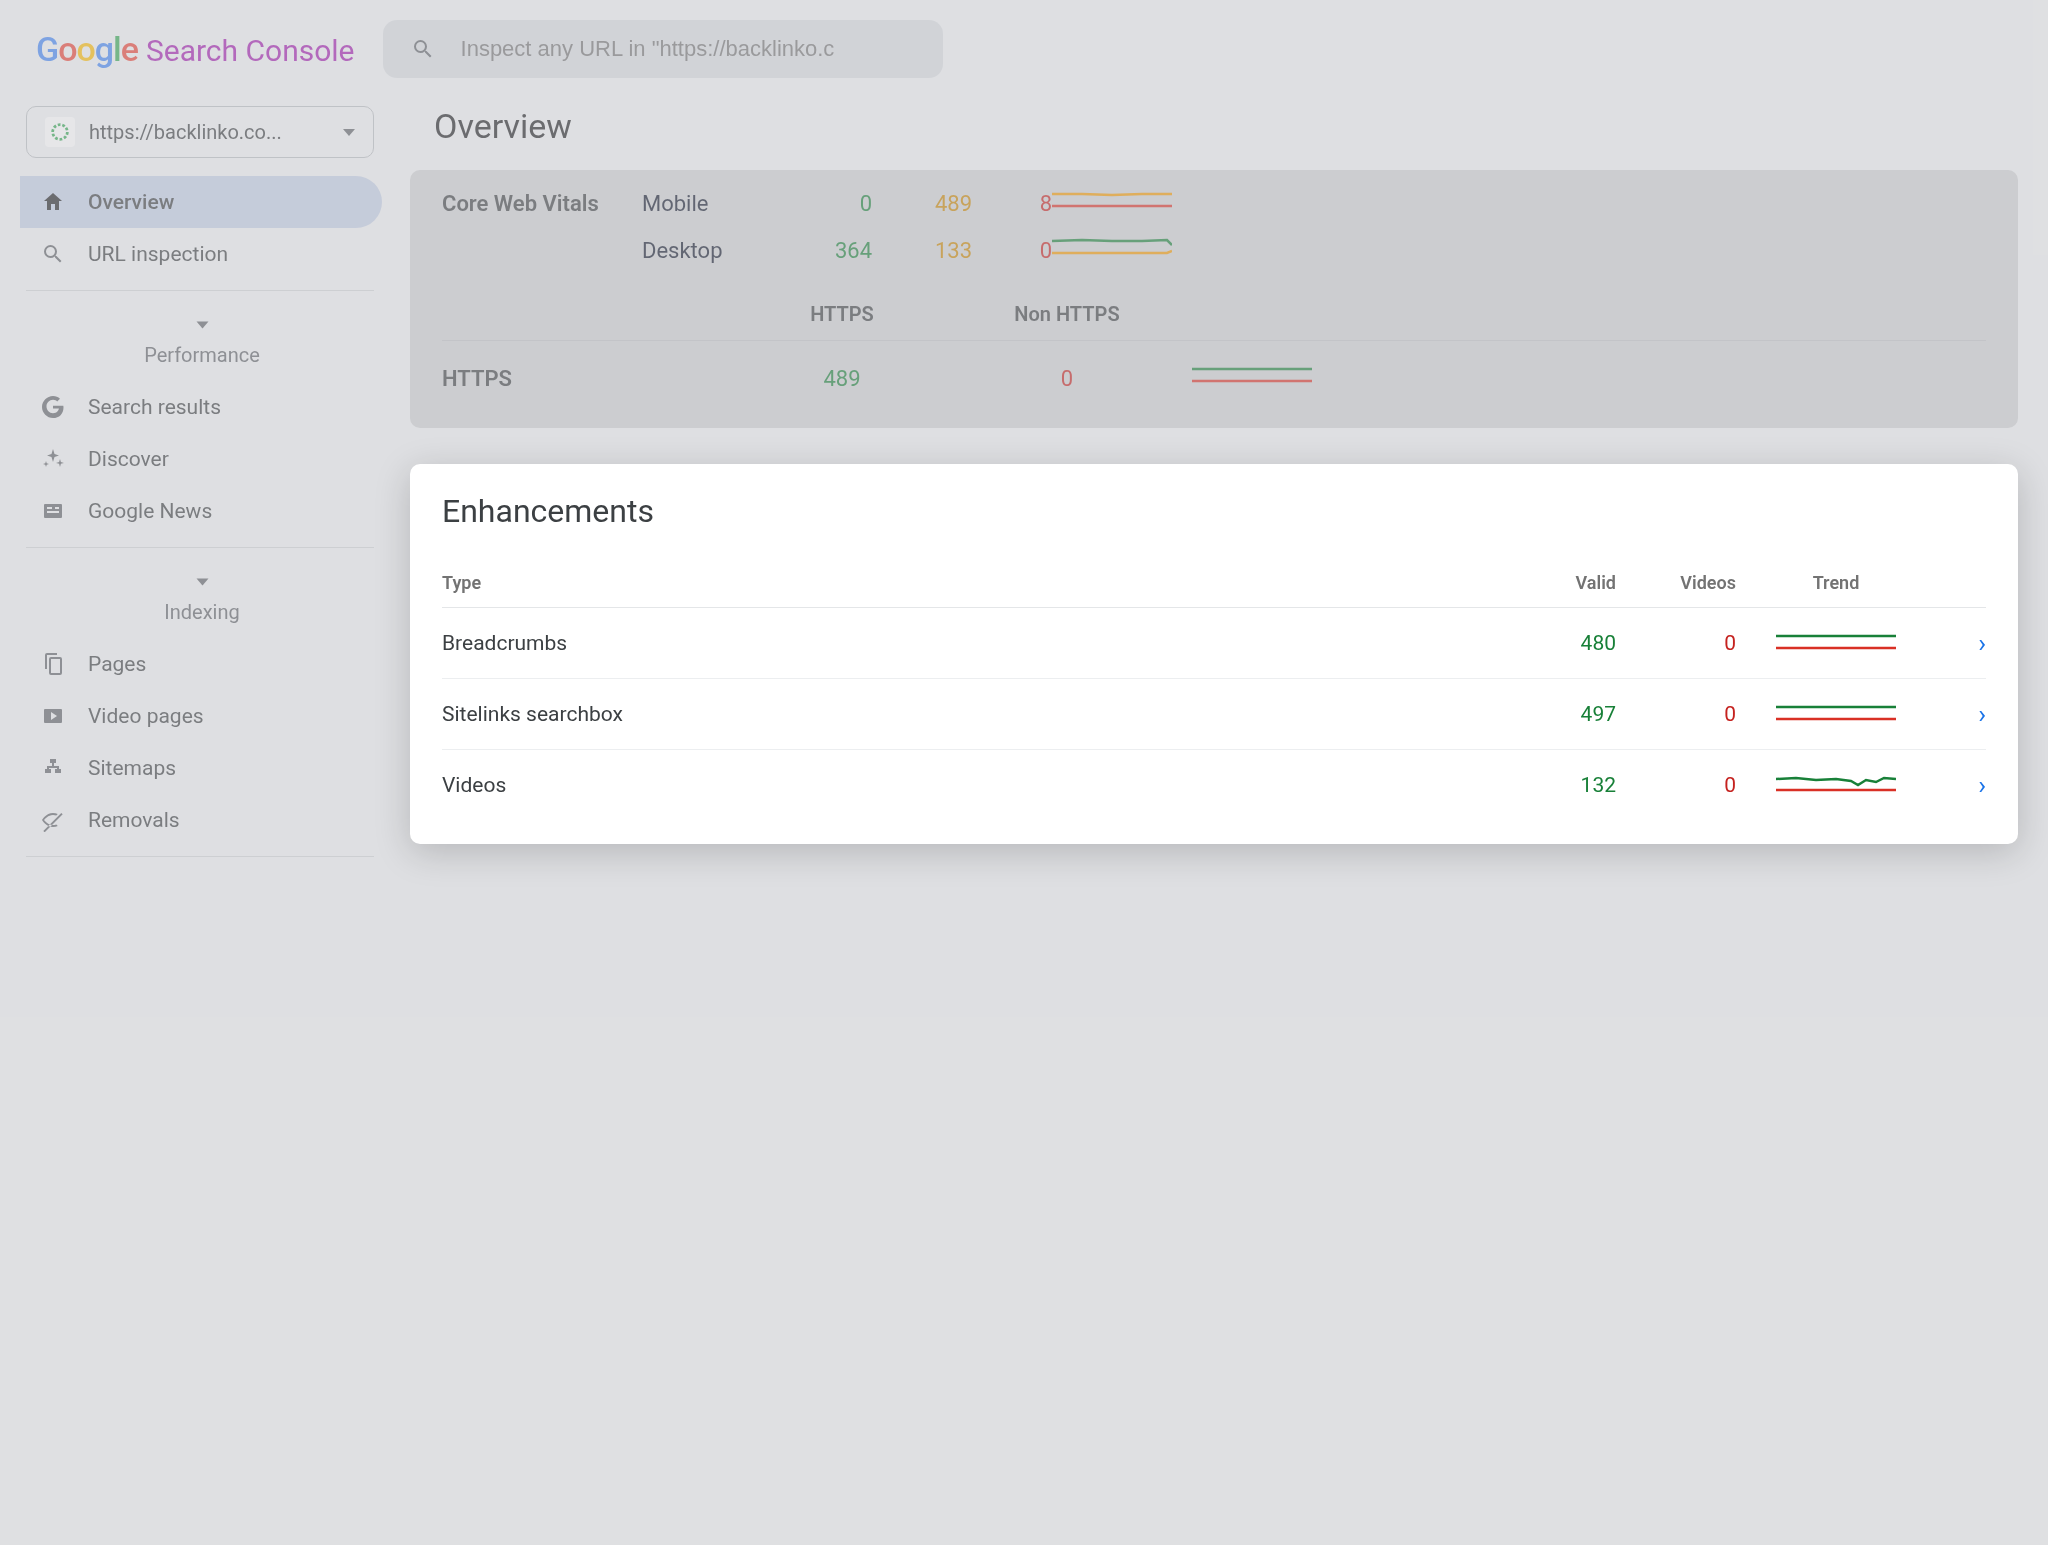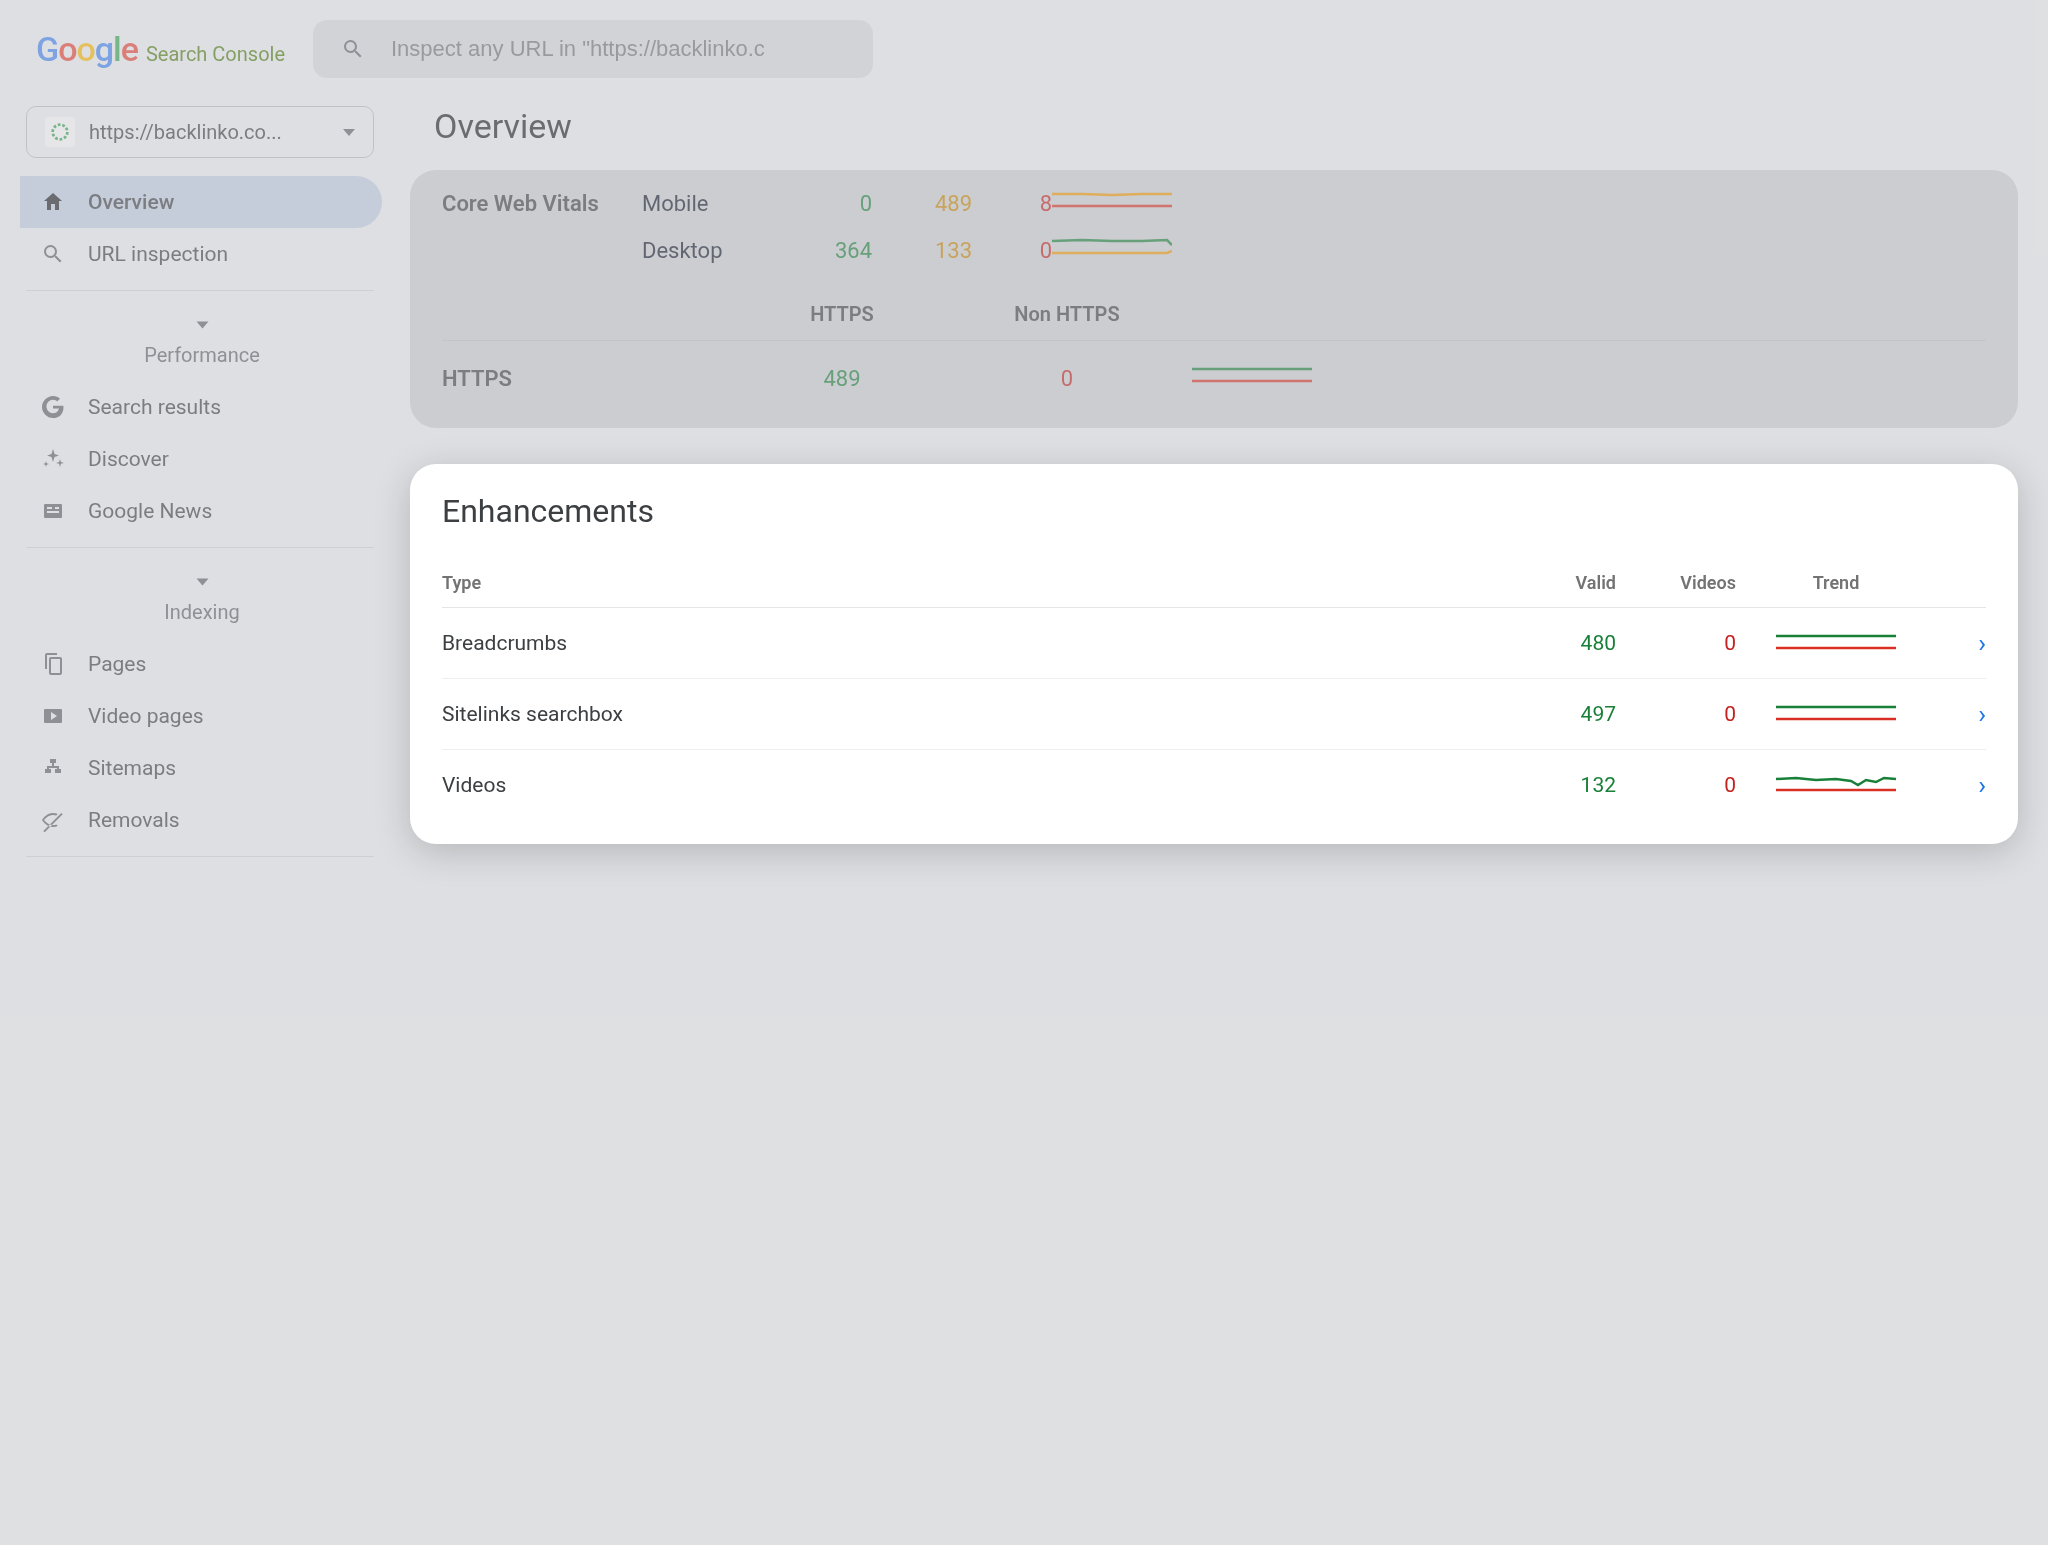--- a/index.html
+++ b/index.html
@@ -23,21 +23,21 @@
   .header {
     display: flex;
     align-items: center;
     padding: 20px 30px 20px 36px;
     gap: 28px;
   }
   .logo-group { display: flex; align-items: baseline; gap: 8px; }
   .google-logo { font-size: 34px; font-weight: 500; letter-spacing: -1px; }
   .g1 { color:#4285F4; } .g2 { color:#EA4335; } .g3 { color:#FBBC05; }
   .g4 { color:#4285F4; } .g5 { color:#34A853; } .g6 { color:#EA4335; }
-  .app-name { font-size: 20px; color:#4d7c0f; font-weight: 400; }
+  .app-name { font-size: 30px; color:#a21caf; font-weight: 400; }
   .search-pill {
     display: flex; align-items: center;
     background: #d9dde1;
     border-radius: 14px;
     padding: 16px 28px;
     flex: 0 0 560px;
     gap: 26px;
   }
   .search-pill input {
     border: none; background: transparent; outline: none;
@@ -85,21 +85,21 @@
   .nav-item.active .ico svg { fill:#202124; }
   .tri-right {
     width:0; height:0; border-top:6px solid transparent;
     border-bottom:6px solid transparent; border-left:7px solid #5f6368;
     transform: rotate(90deg);
   }
 
   
   h1.page-title { font-size: 34px; font-weight:400; color:#202124; margin: 8px 0 24px 24px; }
   .card {
-    background:#cfd1d3; border-radius: 26px; padding: 10px 32px 30px 32px;
+    background:#cfd1d3; border-radius: 10px; padding: 10px 32px 30px 32px;
     margin-bottom: 36px;
   }
   .card.bright {
     background:#fff; position:relative; z-index: 10;
     box-shadow: 0 8px 36px rgba(0,0,0,0.18);
     padding: 28px 32px 24px 32px;
   }
 
   
   .cwv-row {

